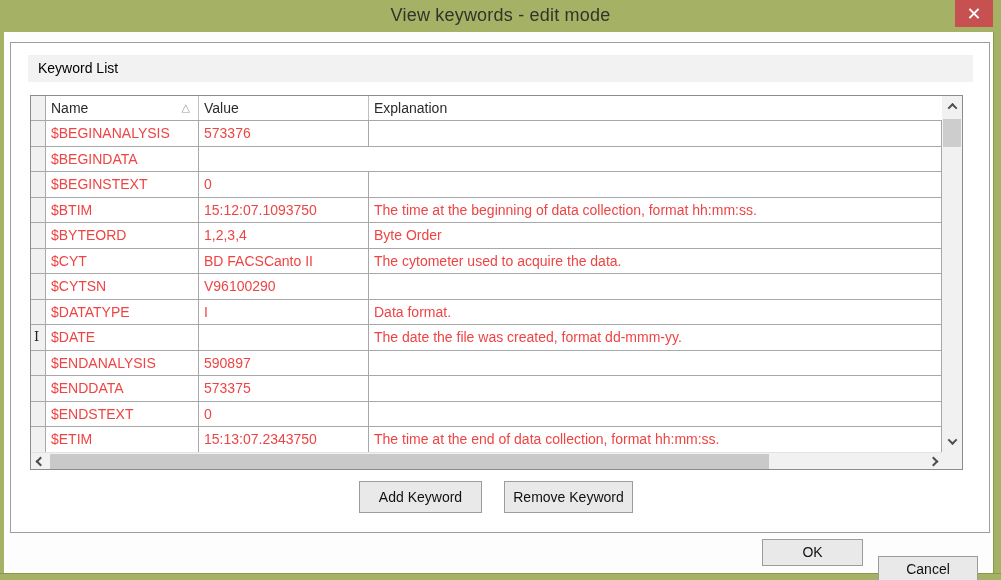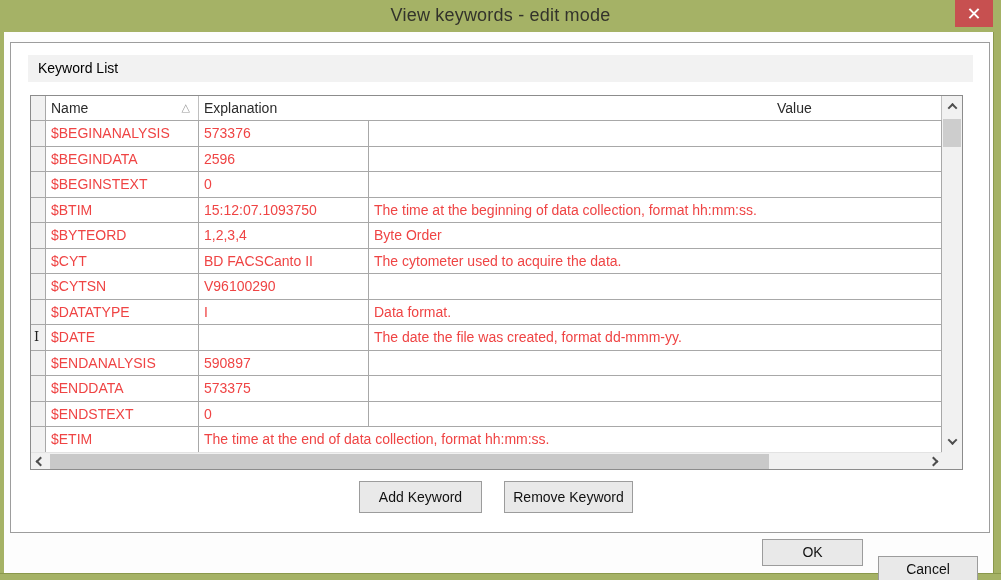--- a/index.html
+++ b/index.html
@@ -94,39 +94,38 @@
     </div>
 
     <div class="table">
 
       <div class="thead">
         <div class="hcell c-sel"></div>
         <div class="hcell c-name">
           <span>Name</span>
           <span class="sort-glyph">△</span>
         </div>
+        <div class="hcell c-val">
+          <span>Value</span>
+        </div>
         <div class="hcell c-expl">
           <span>Explanation</span>
         </div>
-        <div class="hcell c-val">
-          <span>Value</span>
-        </div>
       </div>
 
       <div class="tbody">
           <div class="row">
     <div class="cell c-sel"></div>
     <div class="cell c-name">$BEGINANALYSIS</div>
     <div class="cell c-val">573376</div>
     <div class="cell c-expl"></div>
   </div>
           <div class="row">
     <div class="cell c-sel"></div>
     <div class="cell c-name">$BEGINDATA</div>
-    <div class="cell c-val">2596</div>
     <div class="cell c-expl"></div>
   </div>
           <div class="row">
     <div class="cell c-sel"></div>
     <div class="cell c-name">$BEGINSTEXT</div>
     <div class="cell c-val">0</div>
     <div class="cell c-expl"></div>
   </div>
           <div class="row">
     <div class="cell c-sel"></div>
@@ -178,20 +177,21 @@
   </div>
           <div class="row">
     <div class="cell c-sel"></div>
     <div class="cell c-name">$ENDSTEXT</div>
     <div class="cell c-val">0</div>
     <div class="cell c-expl"></div>
   </div>
           <div class="row">
     <div class="cell c-sel"></div>
     <div class="cell c-name">$ETIM</div>
+    <div class="cell c-val">15:13:07.2343750</div>
     <div class="cell c-expl">The time at the end of data collection, format hh:mm:ss.</div>
   </div>
         </div>
 
       <span class="ibeam">I</span>
 
       <div class="vscroll">
         <div class="arrowbox ab-up">
           <span class="chev chev-up"></span>
         </div>

